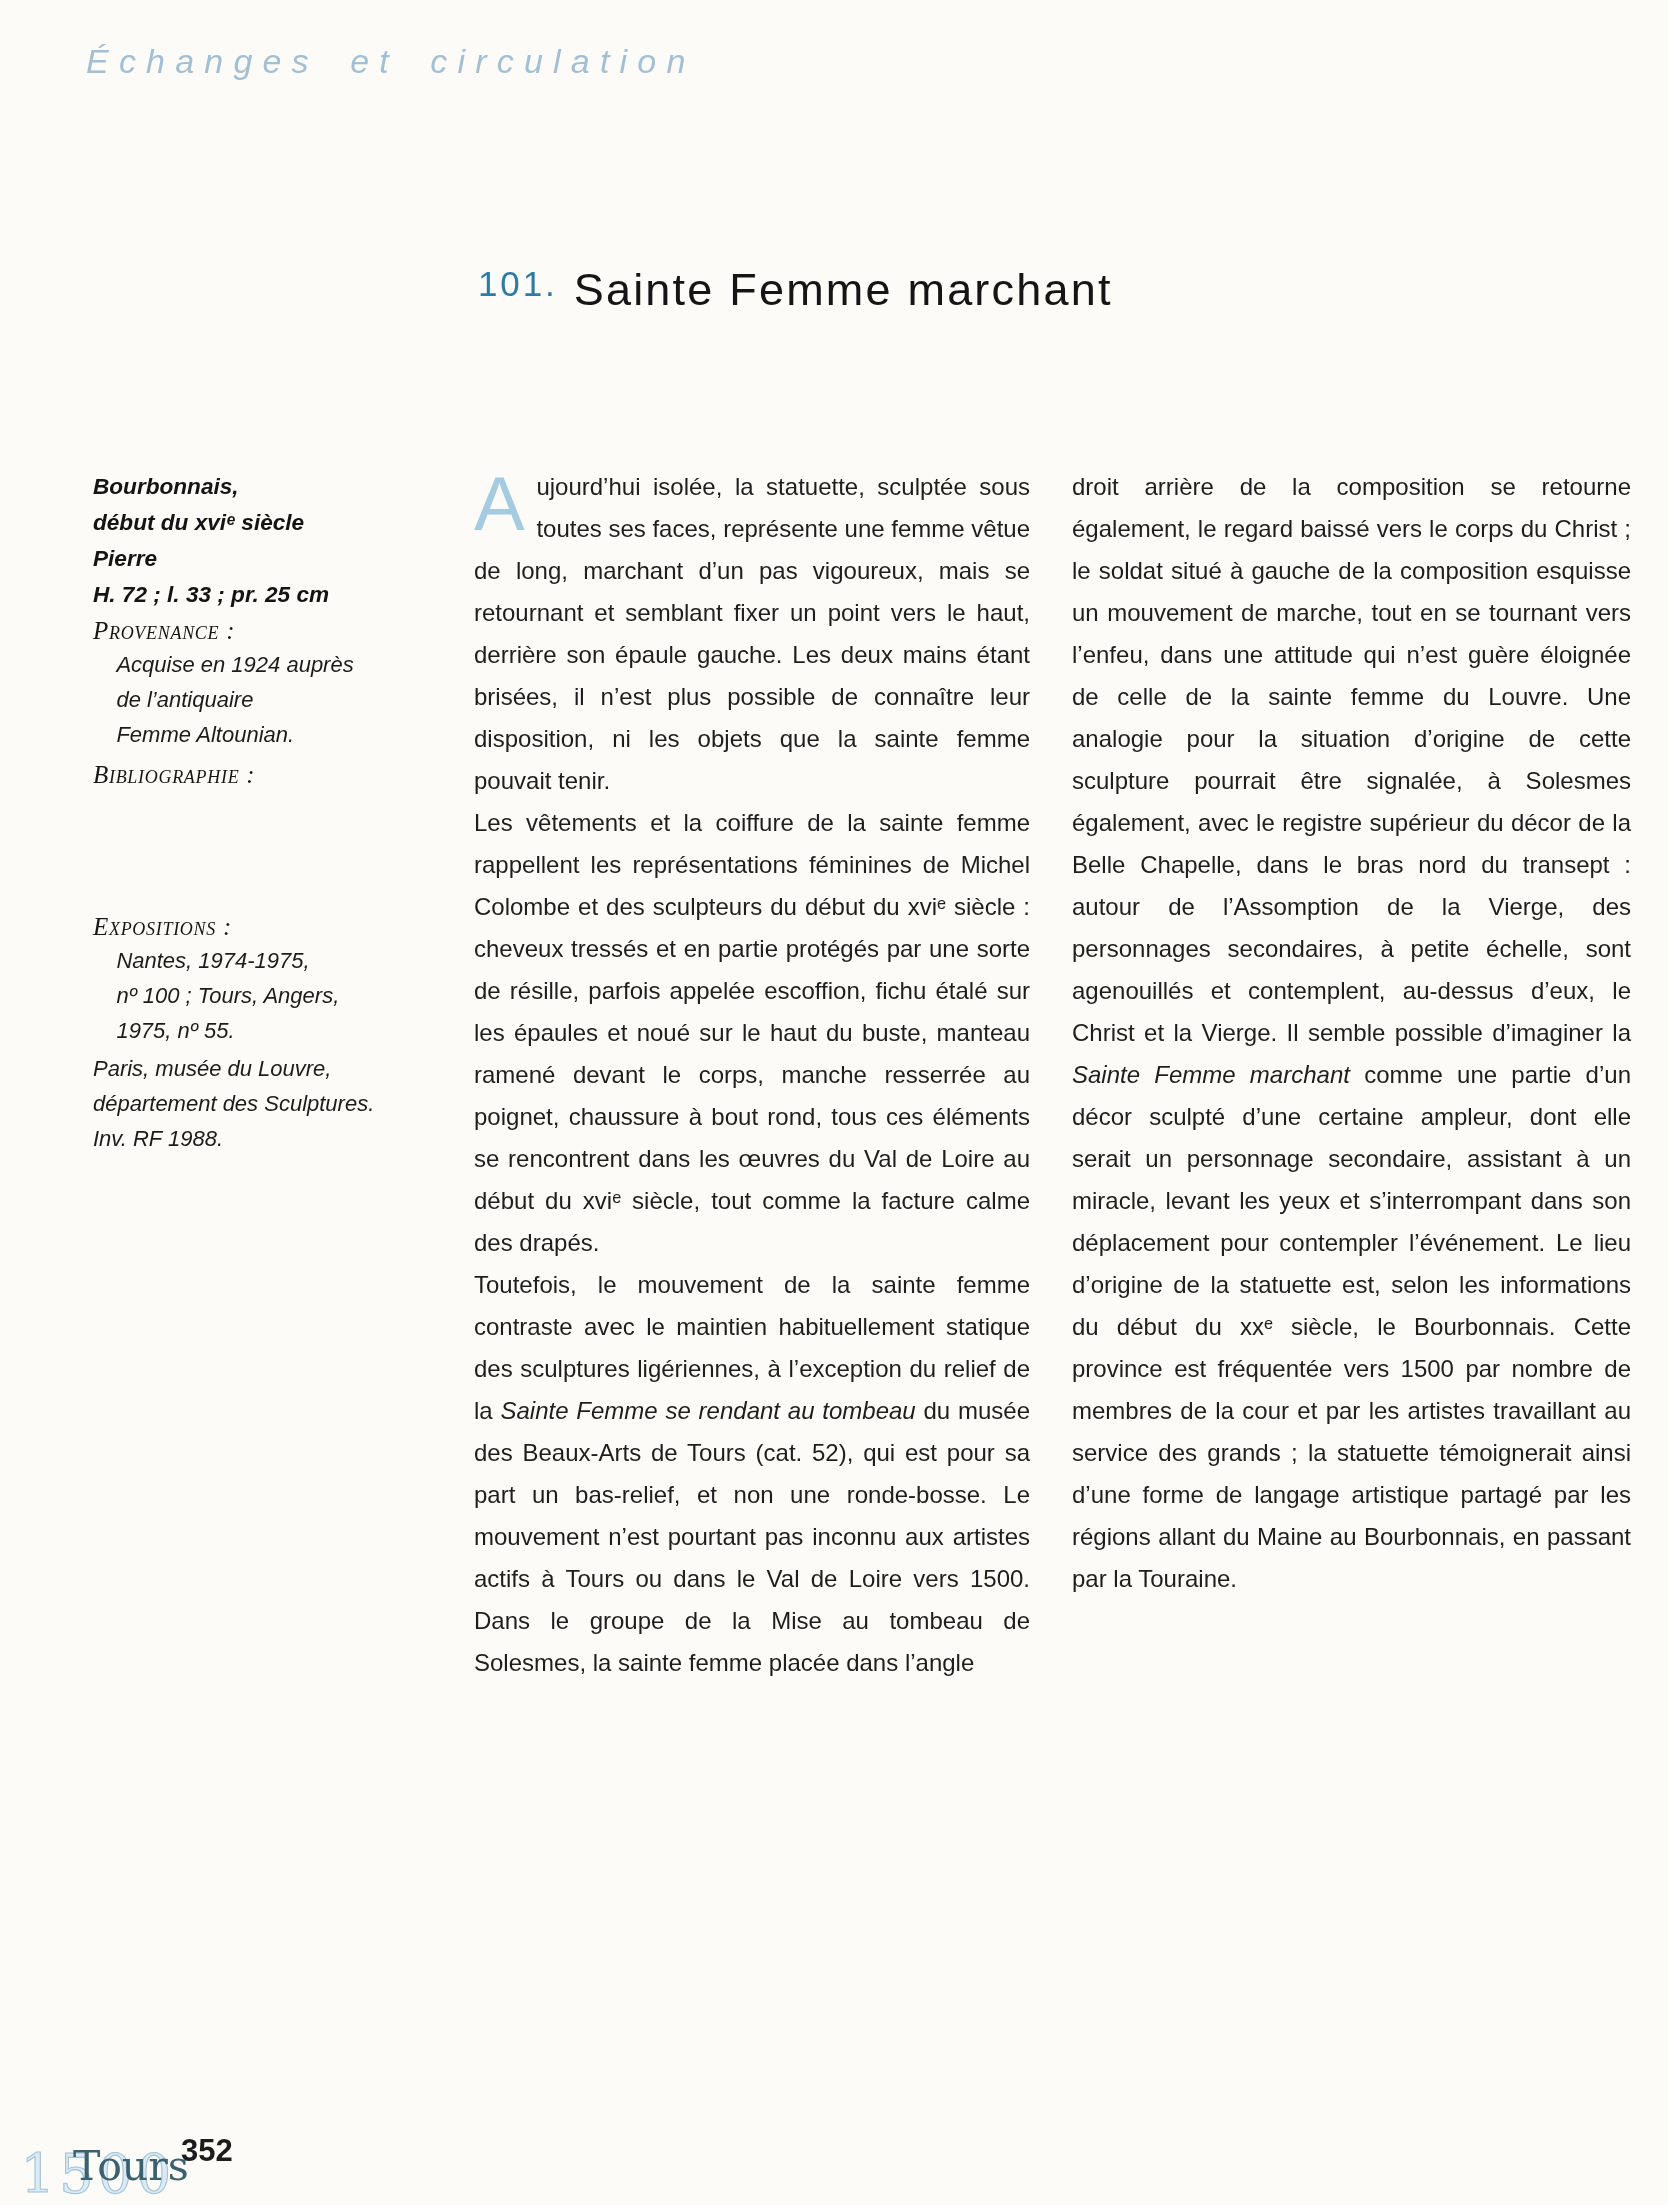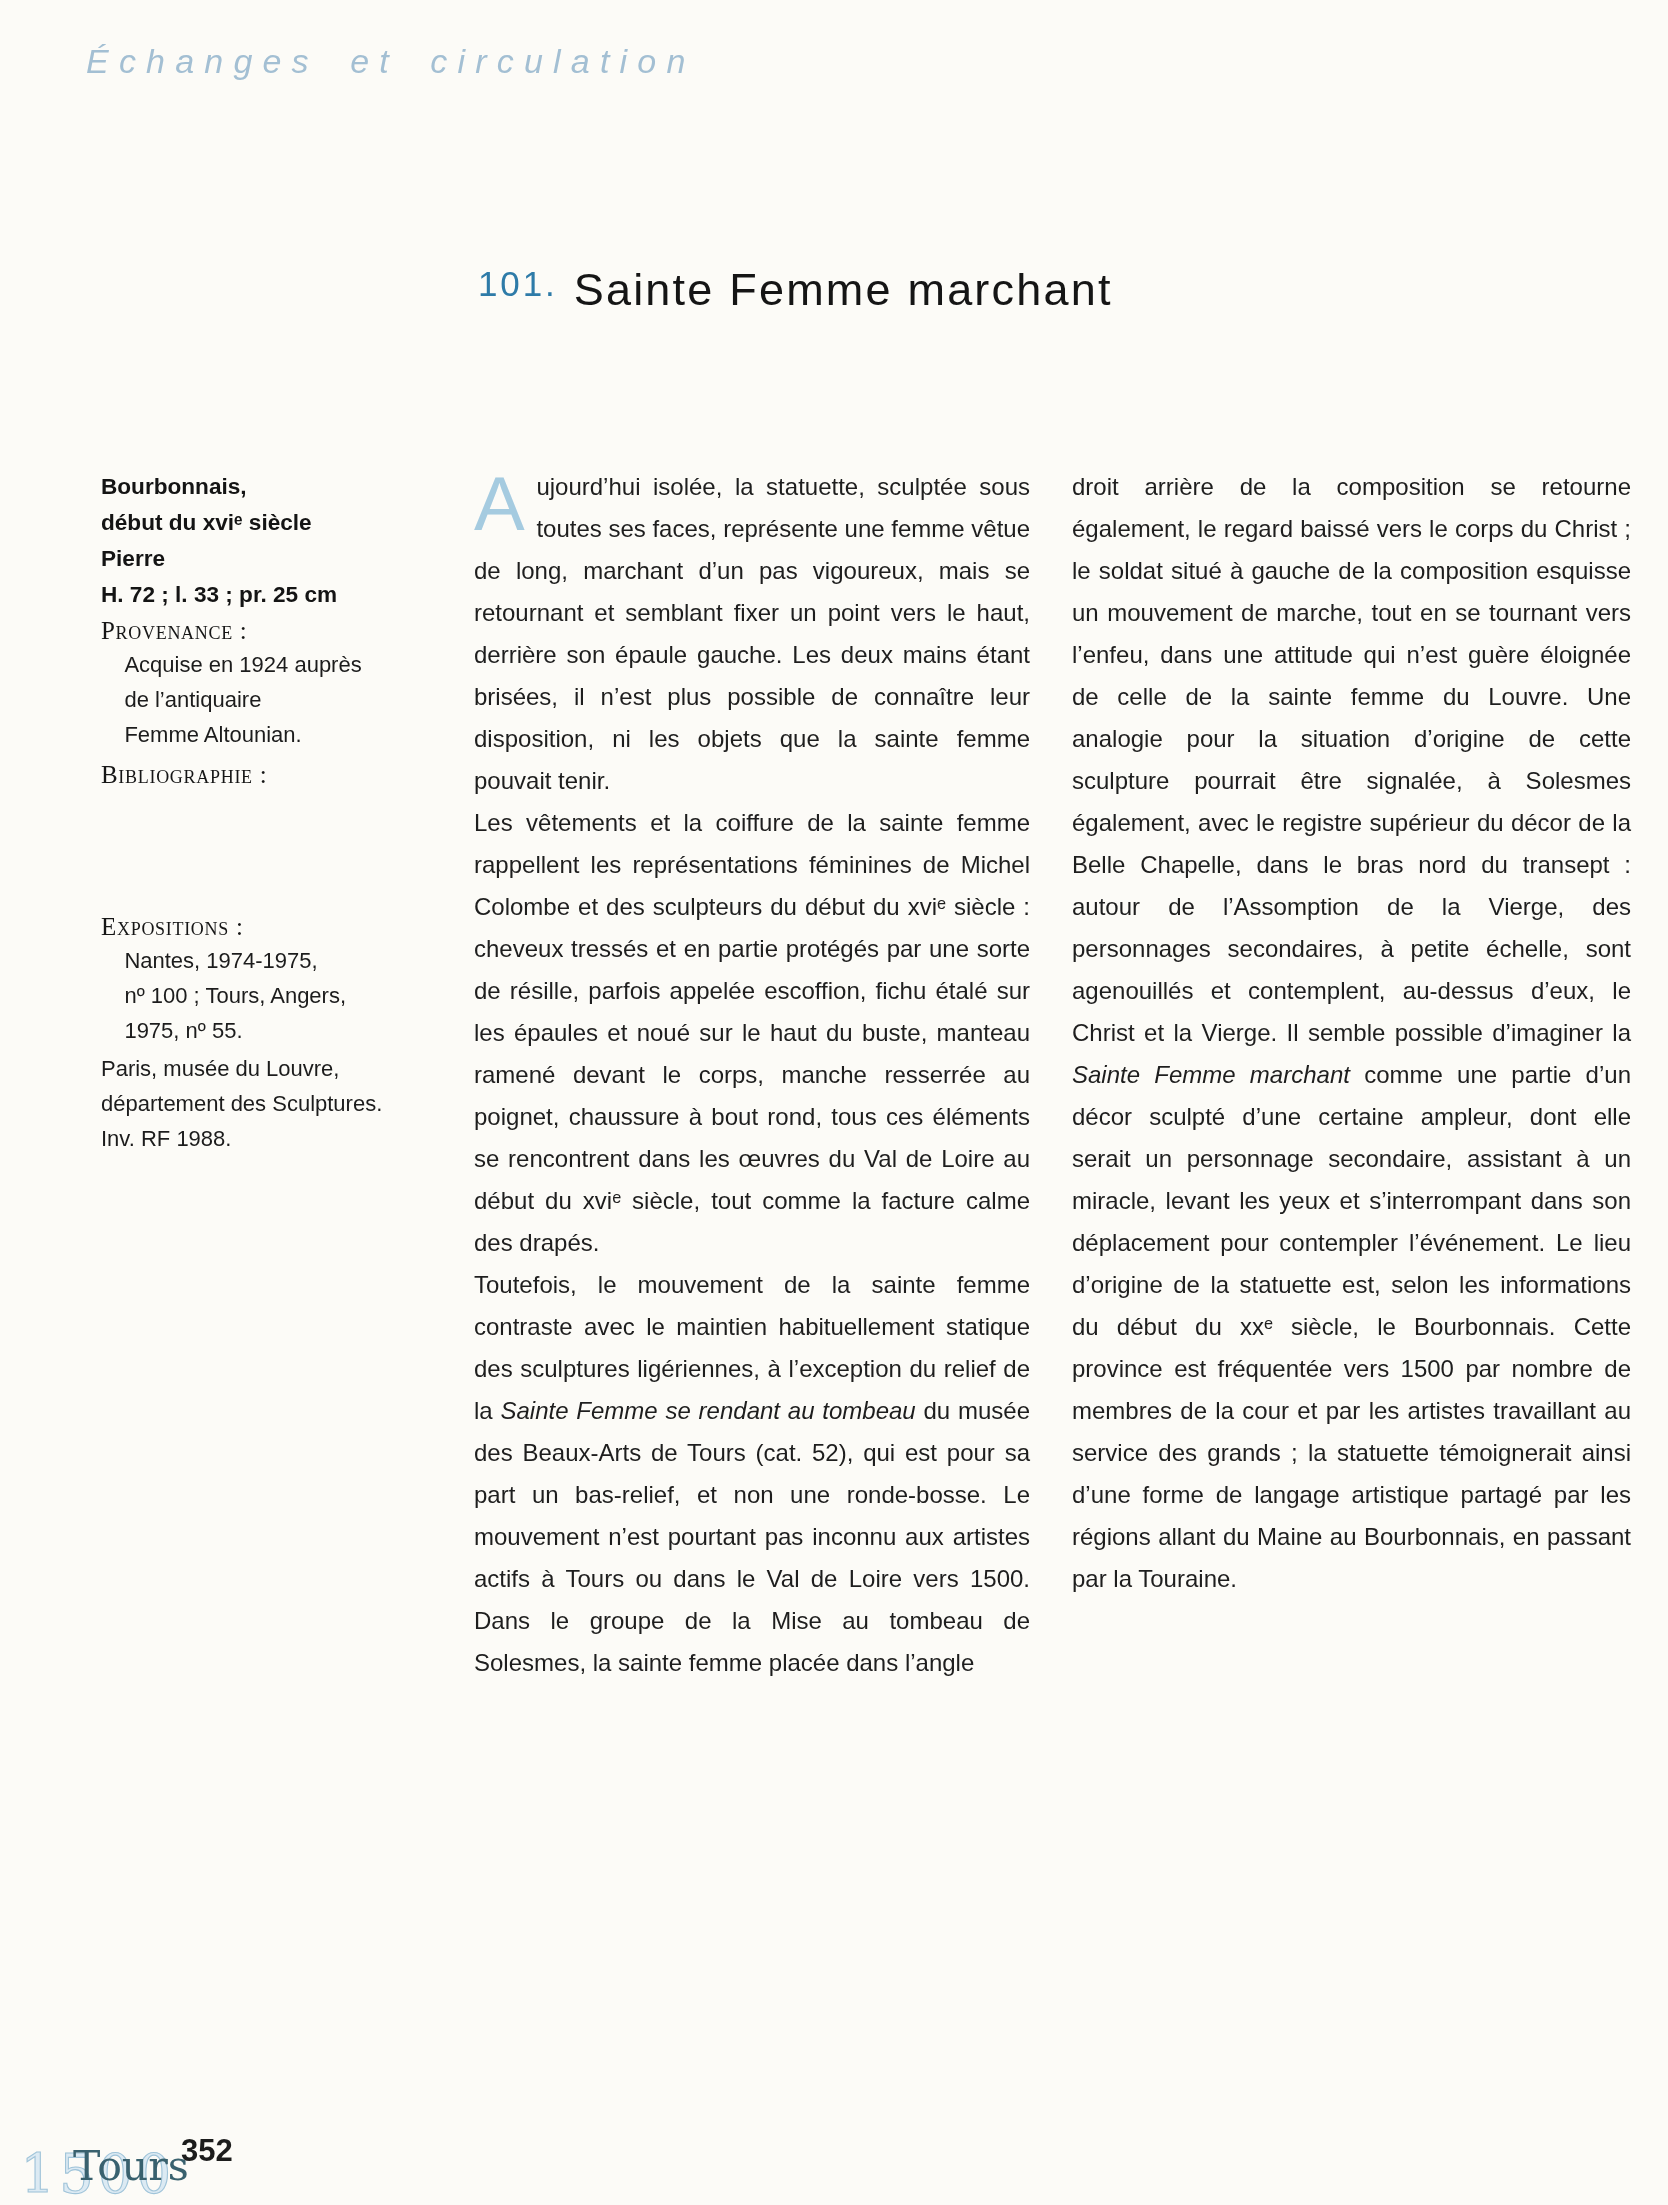--- a/index.html
+++ b/index.html
@@ -25,21 +25,21 @@
   }
   .cat-number{
     font-size:35px;color:#2e7ba8;letter-spacing:2.9px;
     margin-right:16px;font-weight:400;
   }
   .cat-title{
     font-size:45px;color:#151515;letter-spacing:2.2px;font-weight:400;
   }
   
   .sidebar{position:absolute;left:89px;top:0;width:374px;}
-  .sb-abs{position:absolute;left:12px;}
+  .sb-abs{position:absolute;left:4px;font-style:italic;}
   .sb-origin div{
     font-size:22.6px;line-height:36px;font-weight:bold;color:#141414;
   }
   .sb-label{
     font-family:"Liberation Serif", serif;
     font-variant:small-caps;
     font-size:25px;line-height:32px;
     letter-spacing:0.7px;color:#161616;
   }
   .sb-lines div{

